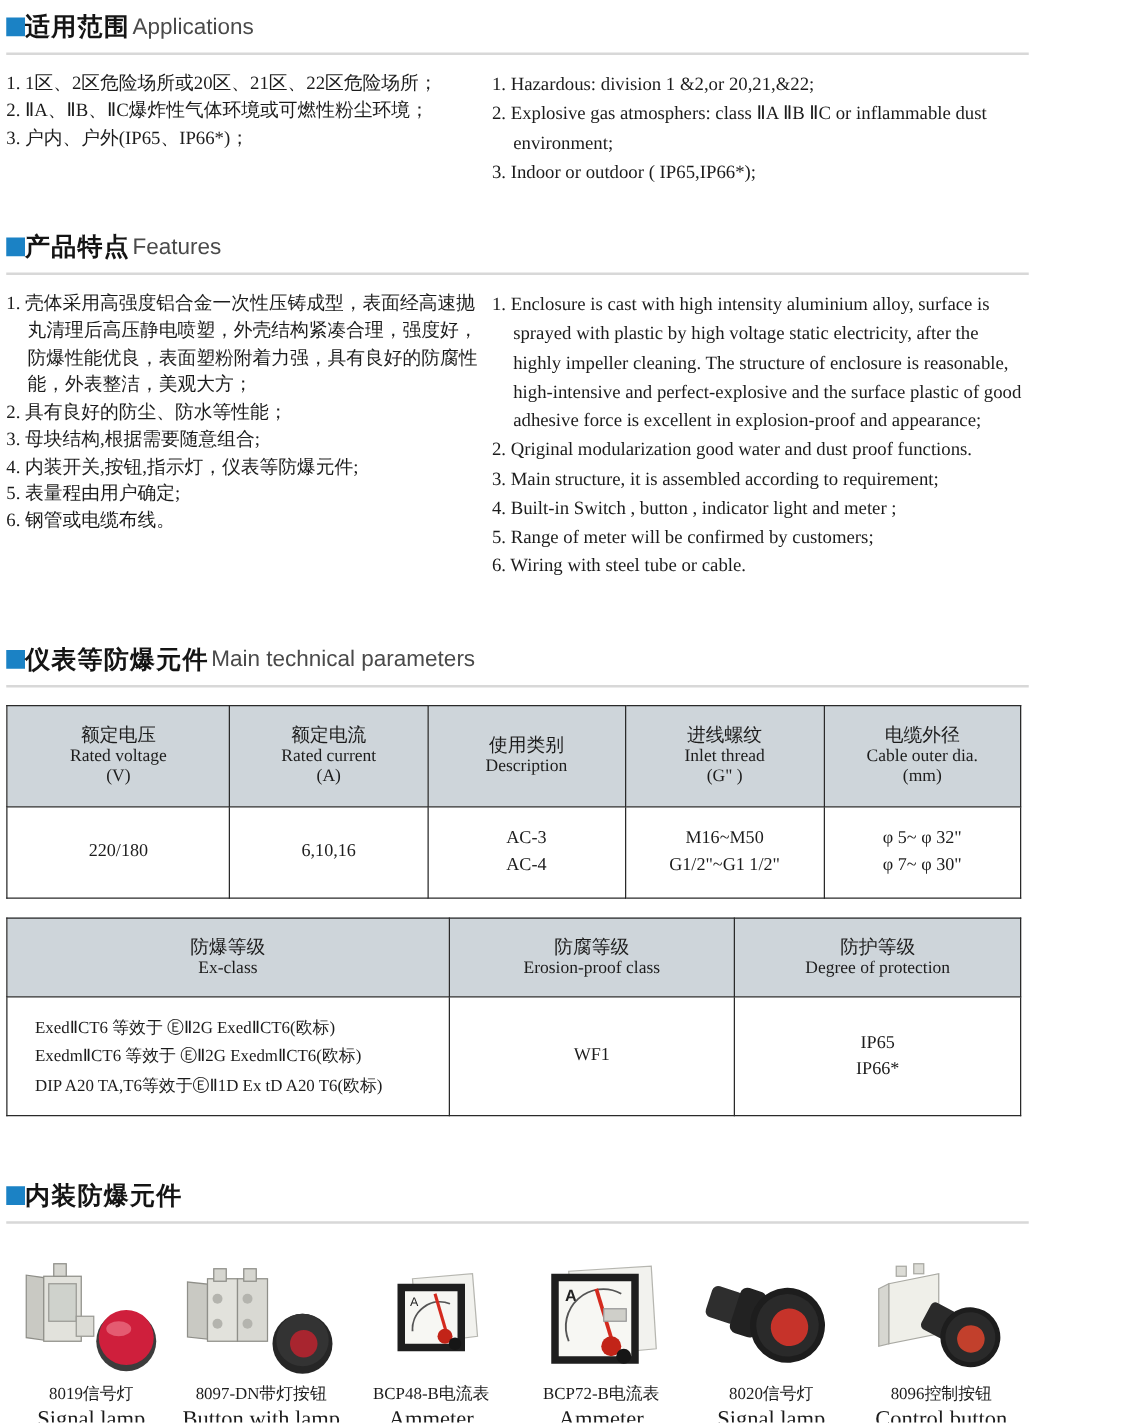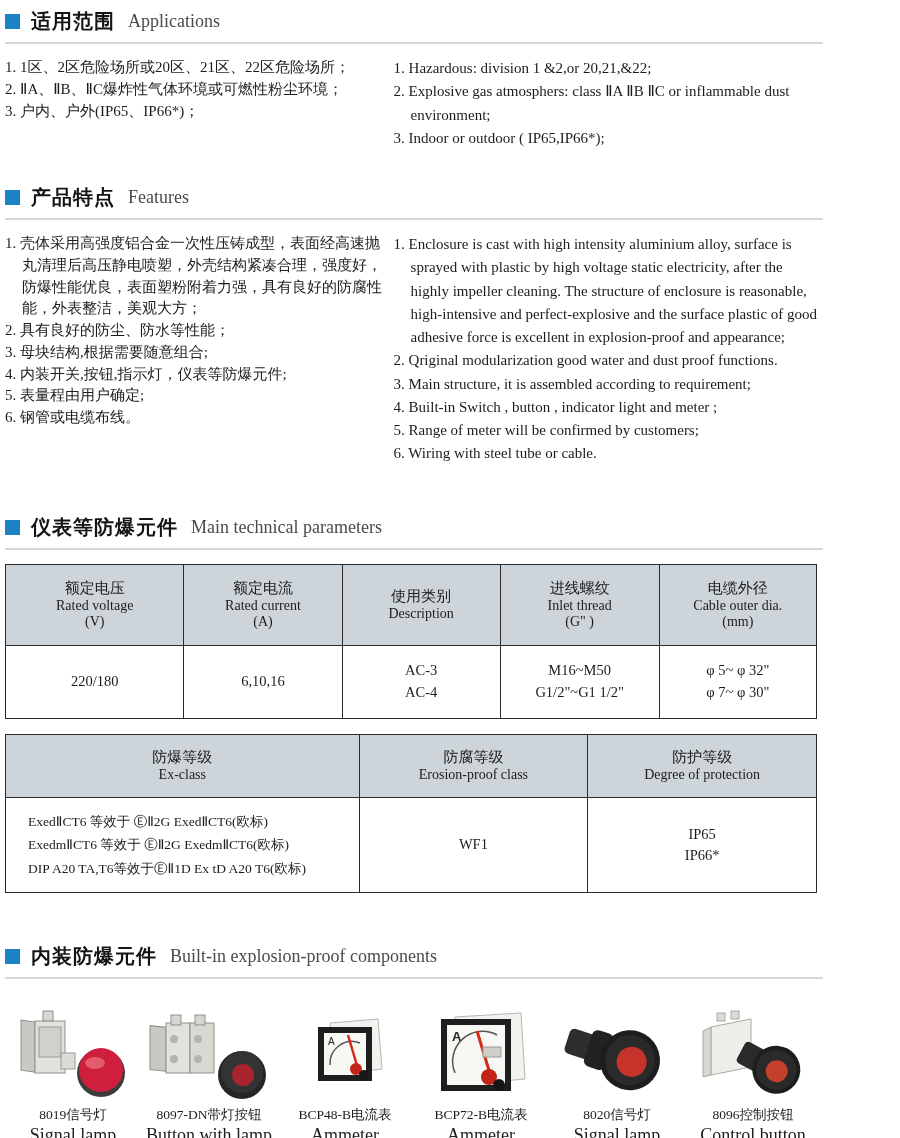--- a/index.html
+++ b/index.html
@@ -4,22 +4,22 @@
 <style>
   html,body{margin:0;padding:0;}
   body{
     width:900px;height:1138px;background:#ffffff;overflow:hidden;
     font-family:"Liberation Serif", serif;color:#1c1c1c;position:relative;
   }
   .page{width:818px;margin:0;padding:2px 0 0 5px;}
 
   
   .sec-head{
-    display:flex;align-items:center;gap:11px;
-    font-family:Liberation Serif, serif;
+    display:flex;align-items:center;gap:0;
+    font-family:Liberation Sans, sans-serif;
     padding:4px 0 7px 0;border-bottom:2px solid #d8d8d8;
   }
   .blue-sq{width:15px;height:15px;background:#1b82c5;flex:0 0 auto;}
   .h-zh{font-size:20px;font-weight:bold;color:#141414;letter-spacing:1px;}
   .h-en{font-size:18px;color:#4a4a4a;margin-left:2px;}
 
   
   .two-col{display:flex;margin-top:13px;}
   .col-l{width:47.5%;padding-right:10px;box-sizing:border-box;}
   .col-r{width:52.5%;box-sizing:border-box;}
@@ -200,21 +200,20 @@
         <span class="cell-line">IP65</span>
         <span class="cell-line">IP66*</span>
       </td>
     </tr>
   </tbody>
     </table>
 
   <div class="sec-head mt-comp">
     <span class="blue-sq"></span>
     <span class="h-zh">内装防爆元件</span>
-    <span class="h-en">Built-in explosion-proof components</span>
   </div>
 
   <div class="prod-row">
 
     <div class="prod">
       <div class="prod-img">
         <svg width="120" height="92" viewBox="0 0 120 92">
           <rect x="8" y="10" width="14" height="50" fill="#c9c9c3" stroke="#8f8f89" transform="skewY(8)"></rect>
           <rect x="22" y="12" width="30" height="52" fill="#e2e2dc" stroke="#8f8f89"></rect>
           <rect x="26" y="18" width="22" height="30" fill="#cfd2cc" stroke="#9a9a94"></rect>

